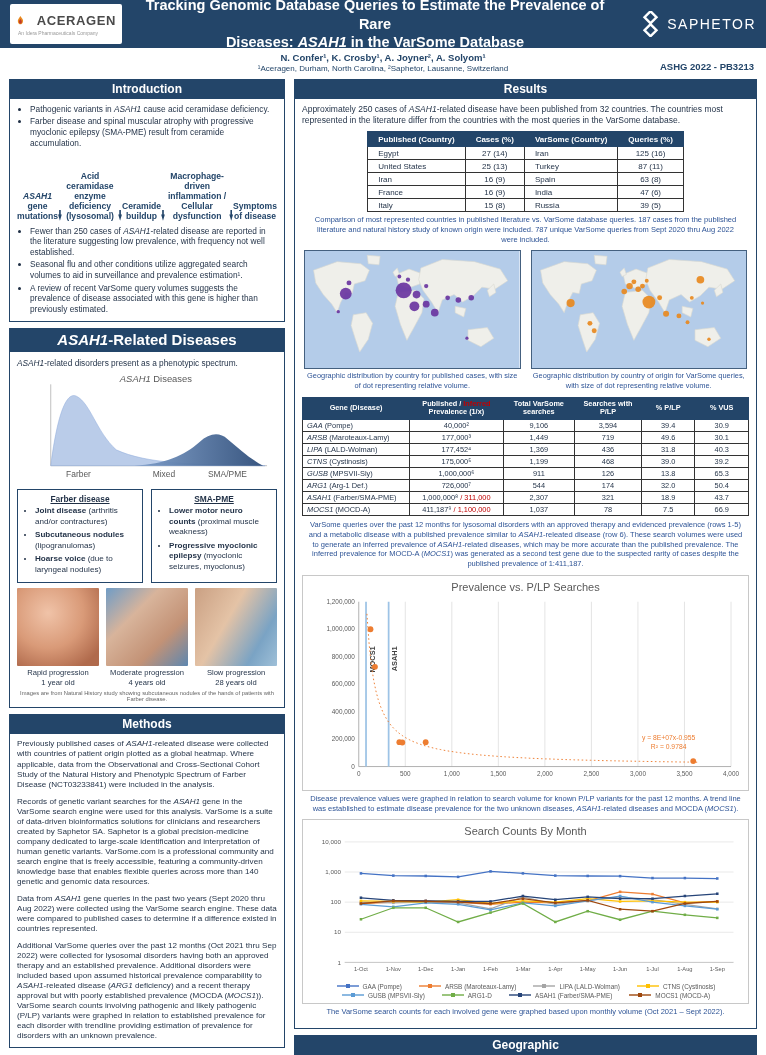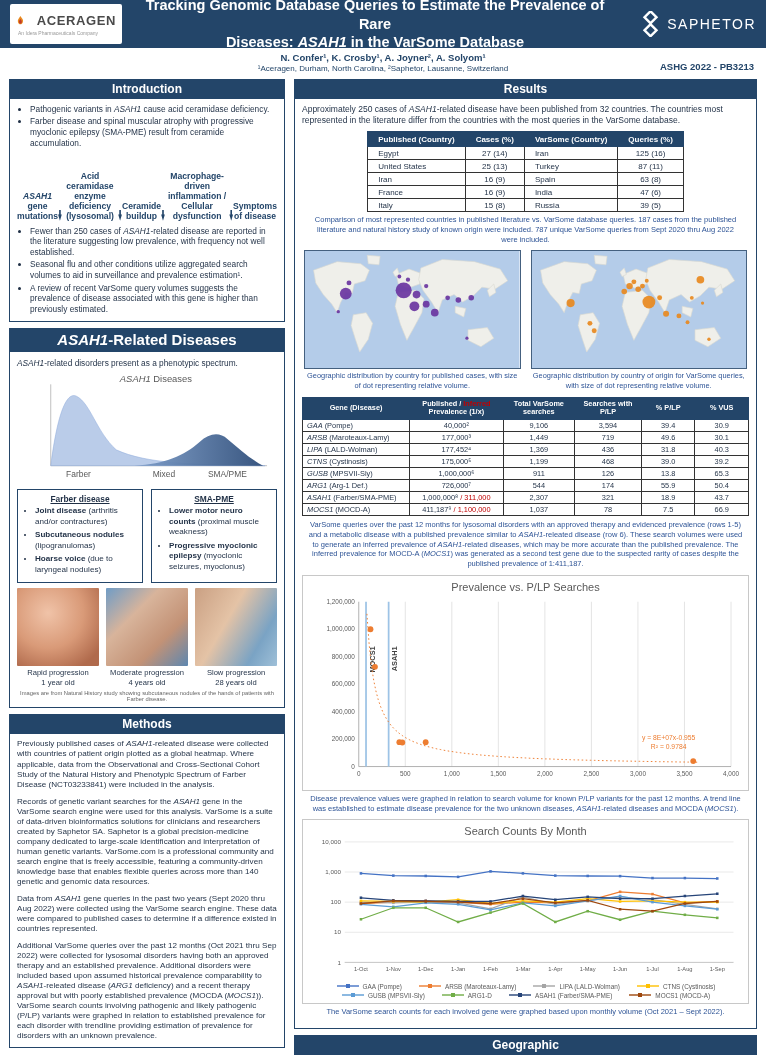--- a/index.html
+++ b/index.html
@@ -364,21 +364,21 @@
                 <td>911</td>
                 <td>126</td>
                 <td>13.8</td>
                 <td>65.3</td>
               </tr>
               <tr>
                 <td><i>ARG1</i> (Arg-1 Def.)</td>
                 <td>726,000⁷</td>
                 <td>544</td>
                 <td>174</td>
-                <td>55.9</td>
+                <td>32.0</td>
                 <td>50.4</td>
               </tr>
               <tr>
                 <td><i>ASAH1</i> (Farber/SMA-PME)</td>
                 <td>1,000,000⁸ <span class="red">/ 311,000</span></td>
                 <td>2,307</td>
                 <td>321</td>
                 <td>18.9</td>
                 <td>43.7</td>
               </tr>

